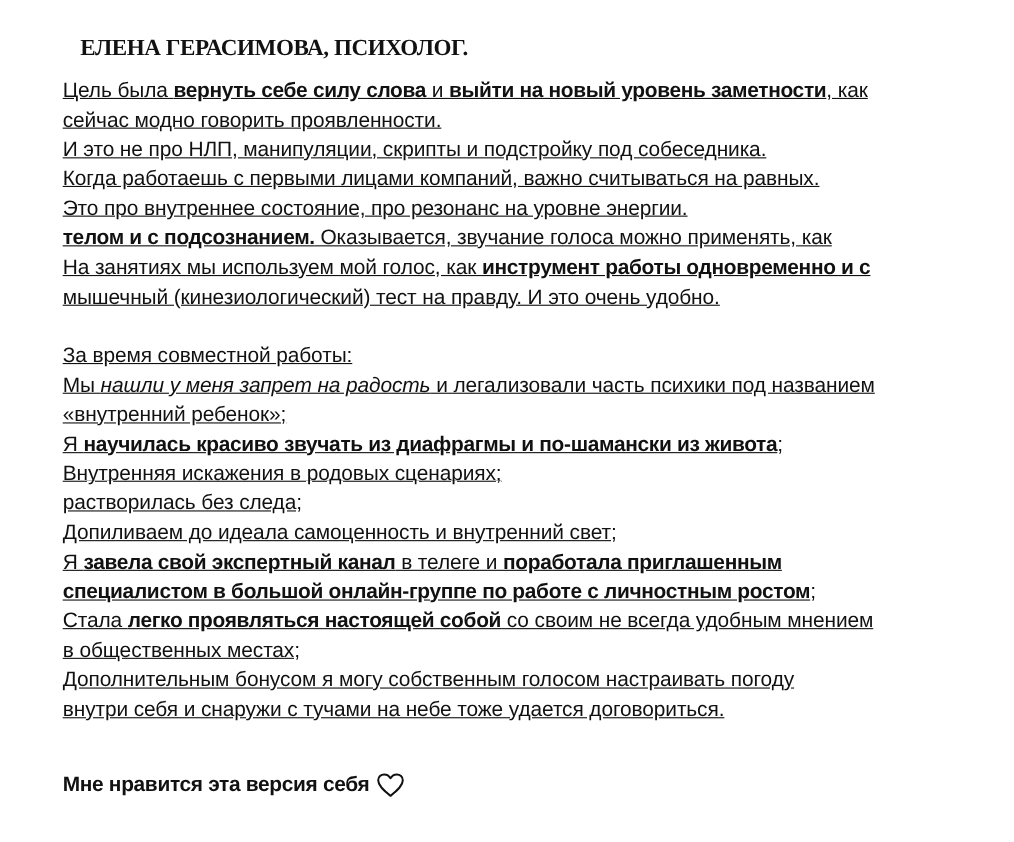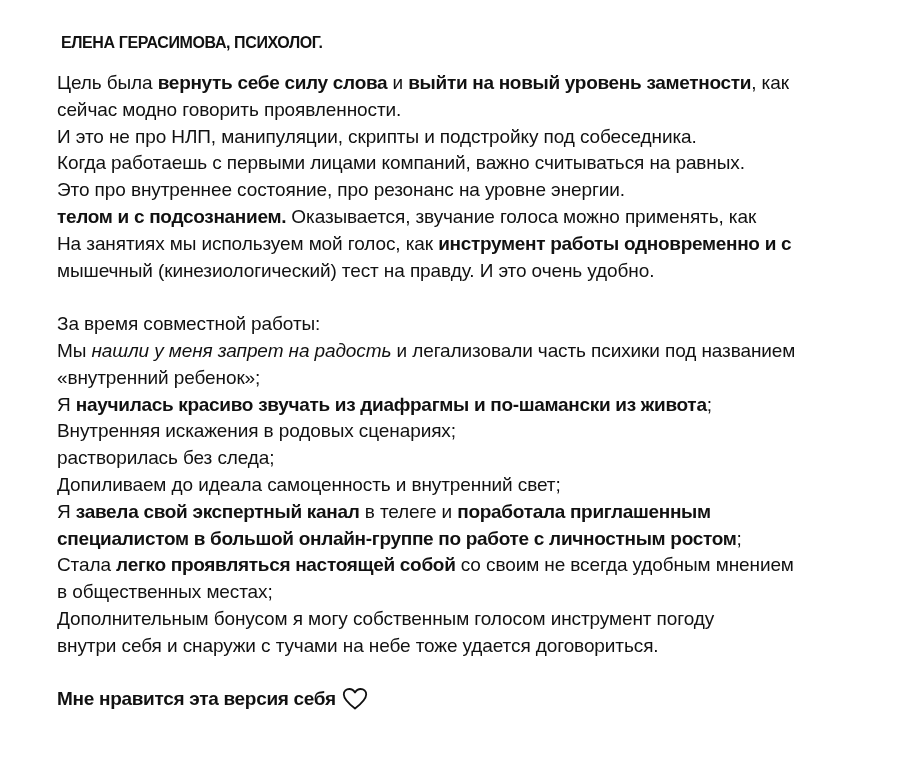--- a/index.html
+++ b/index.html
@@ -3,30 +3,30 @@
 <meta charset="utf-8">
 <style>
   html, body { margin: 0; padding: 0; background: #ffffff; }
   body {
     width: 922px; height: 765px; overflow: hidden;
     font-family: "Liberation Sans", "DejaVu Sans", sans-serif;
     color: #111111;
   }
   .page { position: relative; padding: 30px 0 0 57px; width: 820px; }
   .title {
-    font-weight: bold; font-size: 16px; letter-spacing: -0.4px;
-    line-height: 26px; margin: 0 0 14px 4px;
+    font-weight: bold; font-size: 21px; letter-spacing: -0.4px;
+    line-height: 26px; margin: 0 0 14px 16px; font-family: Liberation Serif, serif;
   }
   .para { font-size: 19px; line-height: 26.8px; letter-spacing: -0.1px; }
-  .para .line { display: block; white-space: nowrap; }
+  .para .line { display: block; white-space: nowrap; text-decoration: underline; }
   .blank { display: block; height: 26.8px; }
   b { font-weight: bold; letter-spacing: -0.3px; }
   i { font-style: italic; }
   .closing {
-    margin-top: 26px; font-weight: bold; font-size: 19px; letter-spacing: -0.3px;
+    margin-top: 41px; font-weight: bold; font-size: 19px; letter-spacing: -0.3px;
     line-height: 26px; display: flex; align-items: center;
   }
   .heart { display: inline-block; width: 26px; height: 24px; margin-left: 6px; }
 </style>
 </head>
 <body>
 
 <div class="page">
   <div class="title">ЕЛЕНА ГЕРАСИМОВА, ПСИХОЛОГ.</div>
 
@@ -46,21 +46,21 @@
     <span class="line"><span>Мы </span><i>нашли у меня запрет на радость</i><span> и легализовали часть психики под названием</span></span>
     <span class="line">«внутренний ребенок»;</span>
     <span class="line"><span>Я </span><b>научилась красиво звучать из диафрагмы и по-шамански из живота</b><span>;</span></span>
     <span class="line">Внутренняя искажения в родовых сценариях;</span>
     <span class="line">растворилась без следа;</span>
     <span class="line">Допиливаем до идеала самоценность и внутренний свет;</span>
     <span class="line"><span>Я </span><b>завела свой экспертный канал</b><span> в телеге и </span><b>поработала приглашенным</b></span>
     <span class="line"><b>специалистом в большой онлайн-группе по работе с личностным ростом</b><span>;</span></span>
     <span class="line"><span>Стала </span><b>легко проявляться настоящей собой</b><span> со своим не всегда удобным мнением</span></span>
     <span class="line">в общественных местах;</span>
-    <span class="line">Дополнительным бонусом я могу собственным голосом инструмент погоду</span>
+    <span class="line">Дополнительным бонусом я могу собственным голосом настраивать погоду</span>
     <span class="line">внутри себя и снаружи с тучами на небе тоже удается договориться.</span>
   </div>
 
   <div class="closing">
     <span>Мне нравится эта версия себя</span>
     <span class="heart">
       <svg width="26" height="24" viewBox="0 0 26 24">
         <path d="M13 21.5 C 6 16, 1.8 12, 1.8 7.4 C 1.8 4.2, 4.3 2, 7.3 2 C 9.6 2, 11.8 3.4, 13 5.5 C 14.2 3.4, 16.4 2, 18.7 2 C 21.7 2, 24.2 4.2, 24.2 7.4 C 24.2 12, 20 16, 13 21.5 Z" fill="none" stroke="#111111" stroke-width="1.8" stroke-linejoin="round"></path>
       </svg>
     </span>

